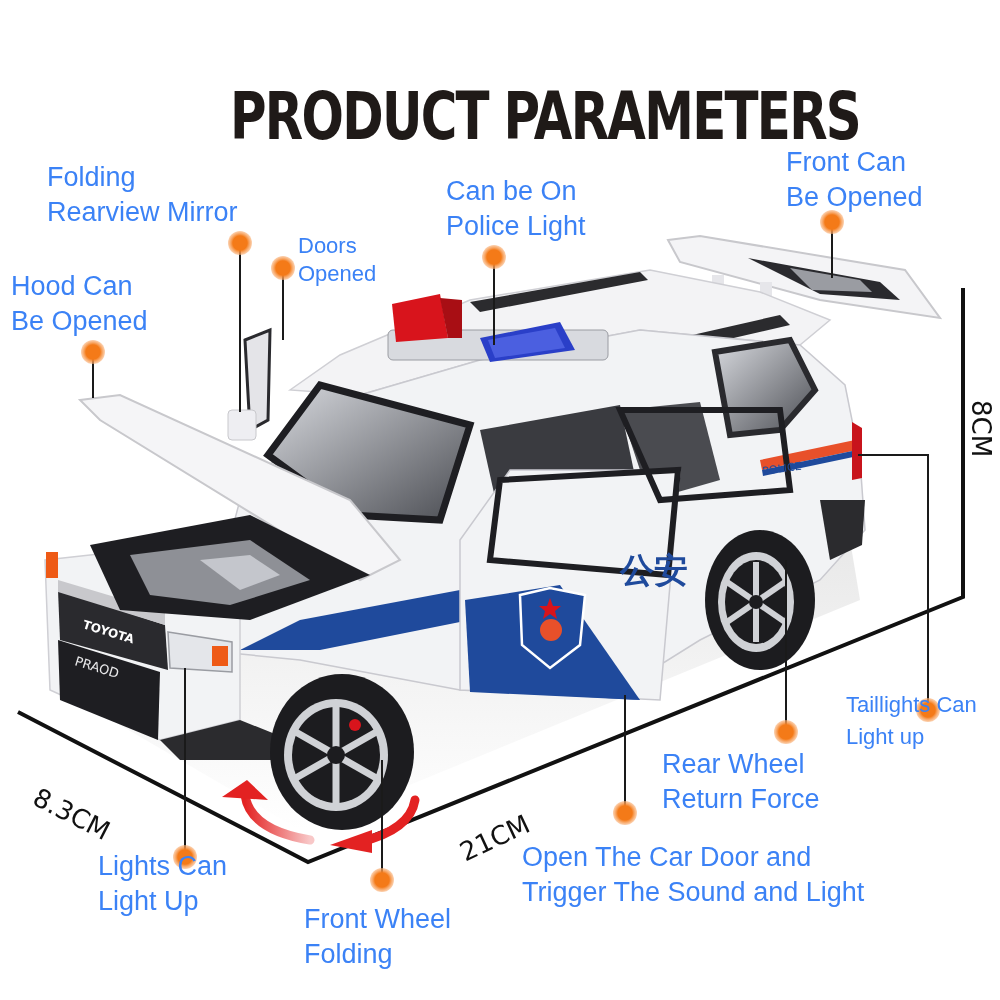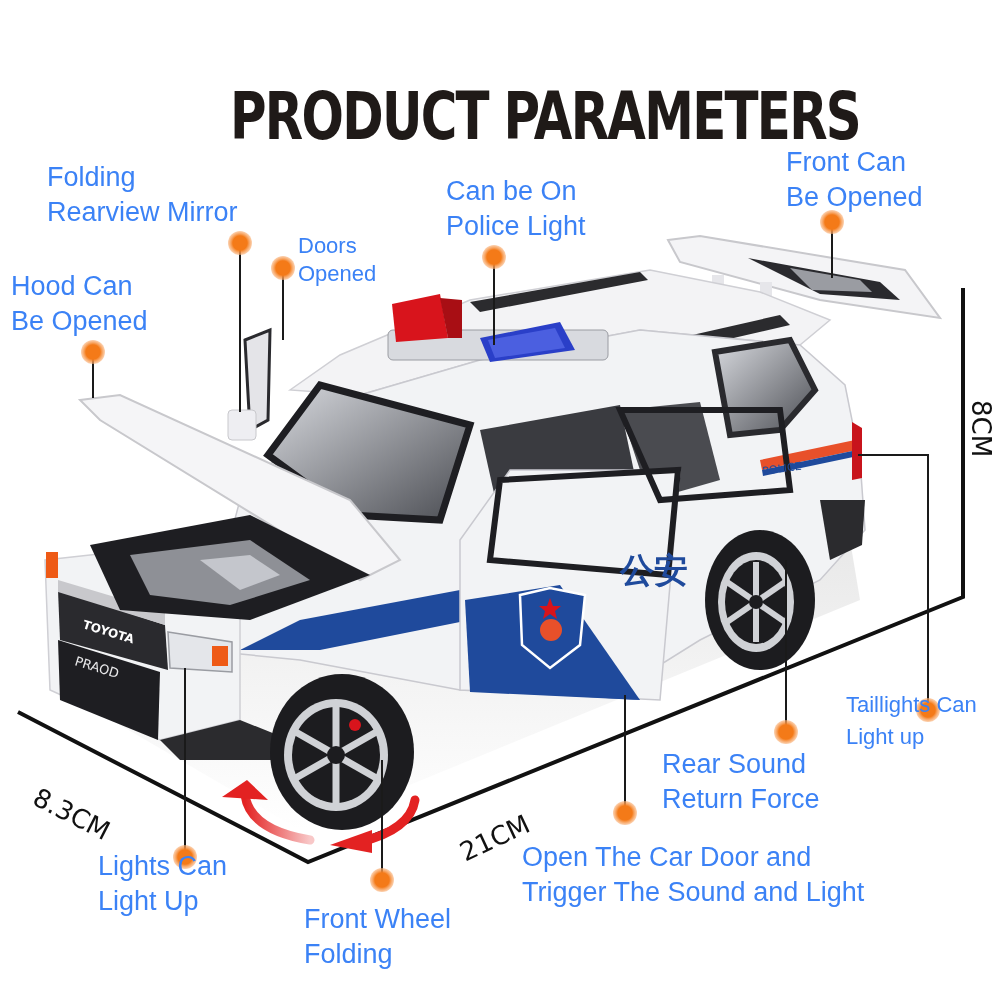--- a/index.html
+++ b/index.html
@@ -211,21 +211,21 @@
 </div>
 <div class="label" style="left:786px; top:145px;">
   <span>Front Can</span>
   <span>Be Opened</span>
 </div>
 <div class="label small" style="left:846px; top:689px;">
   <span>Taillights Can</span>
   <span>Light up</span>
 </div>
 <div class="label" style="left:662px; top:747px;">
-  <span>Rear Sound</span>
+  <span>Rear Wheel</span>
   <span>Return Force</span>
 </div>
 <div class="label" style="left:522px; top:840px;">
   <span>Open The Car Door and</span>
   <span>Trigger The Sound and Light</span>
 </div>
 <div class="label" style="left:98px; top:849px;">
   <span>Lights Can</span>
   <span>Light Up</span>
 </div>

